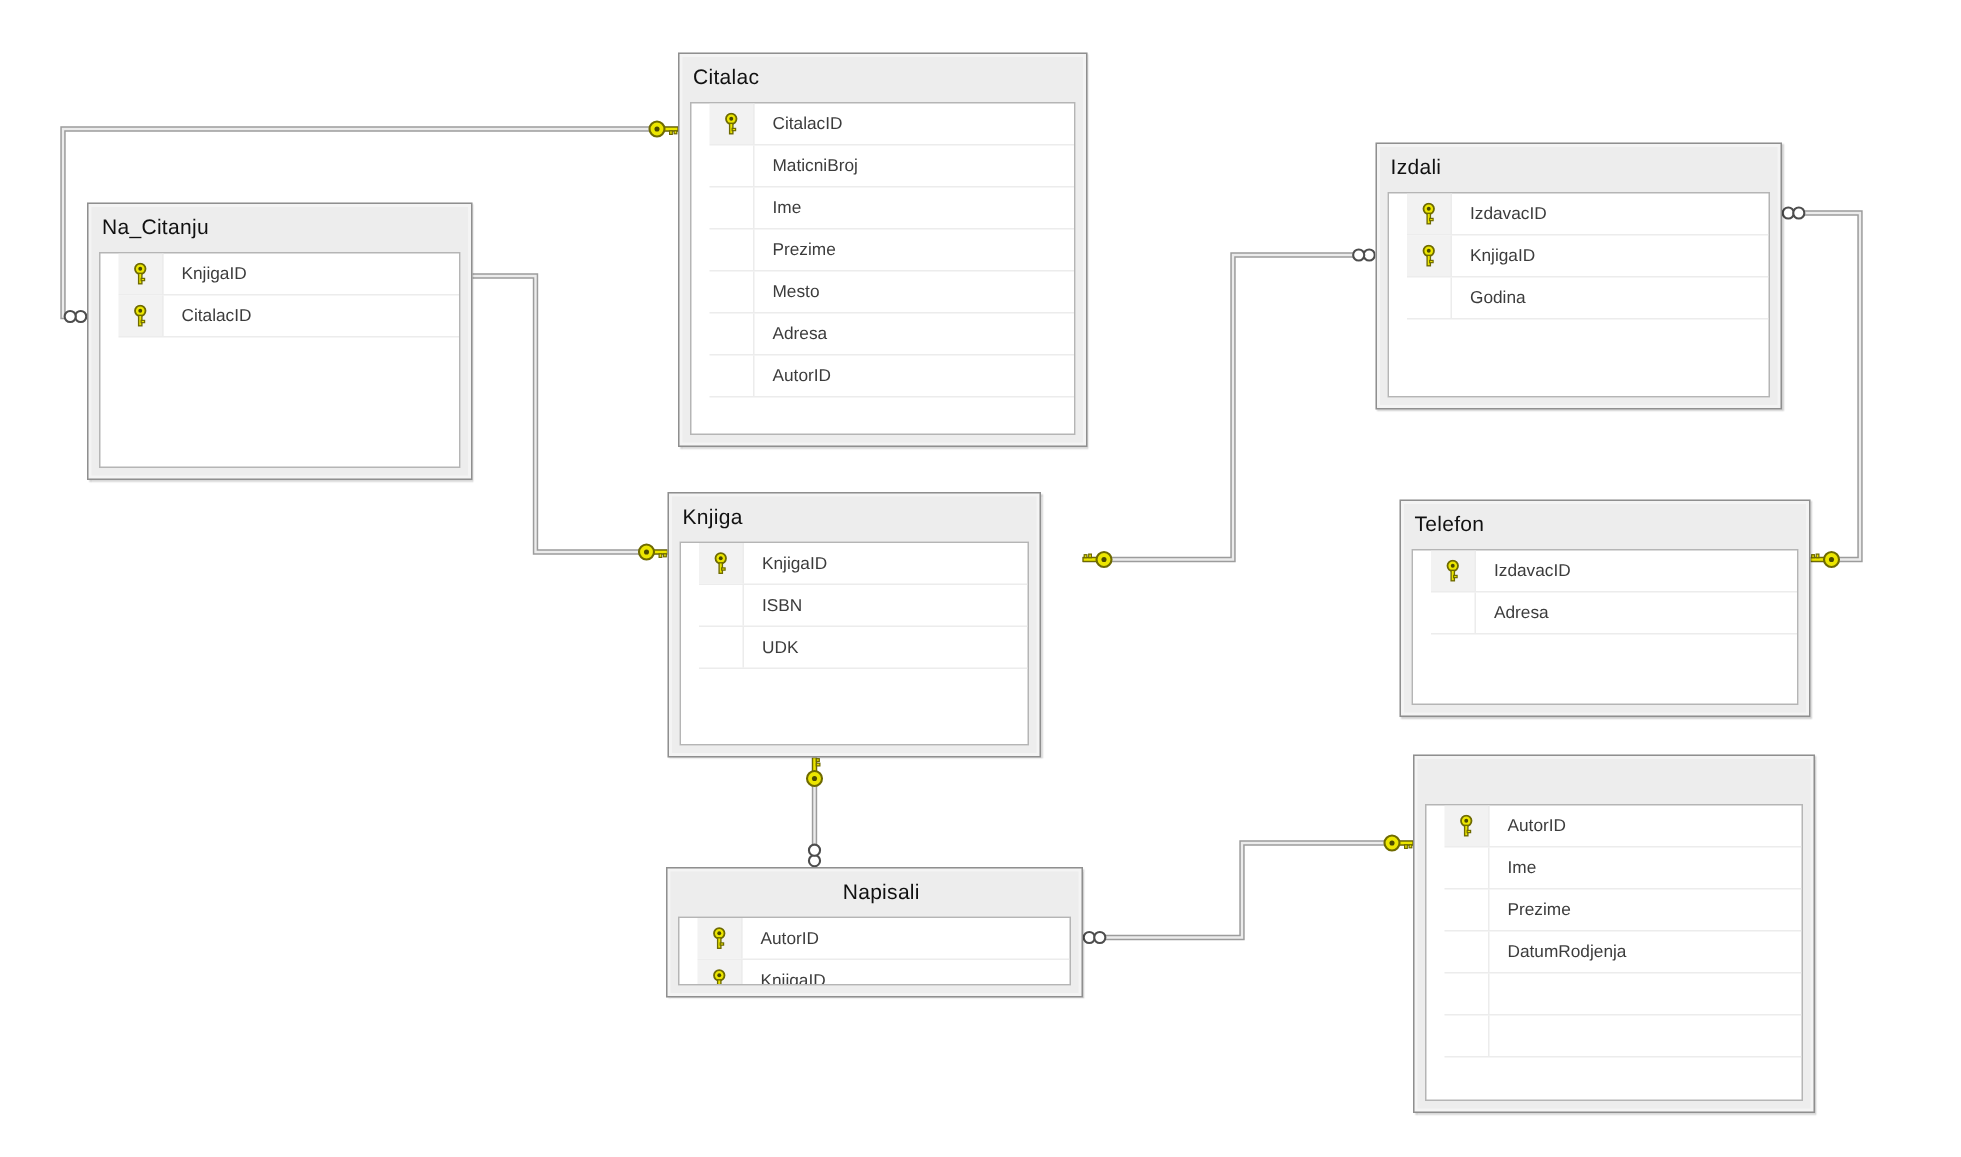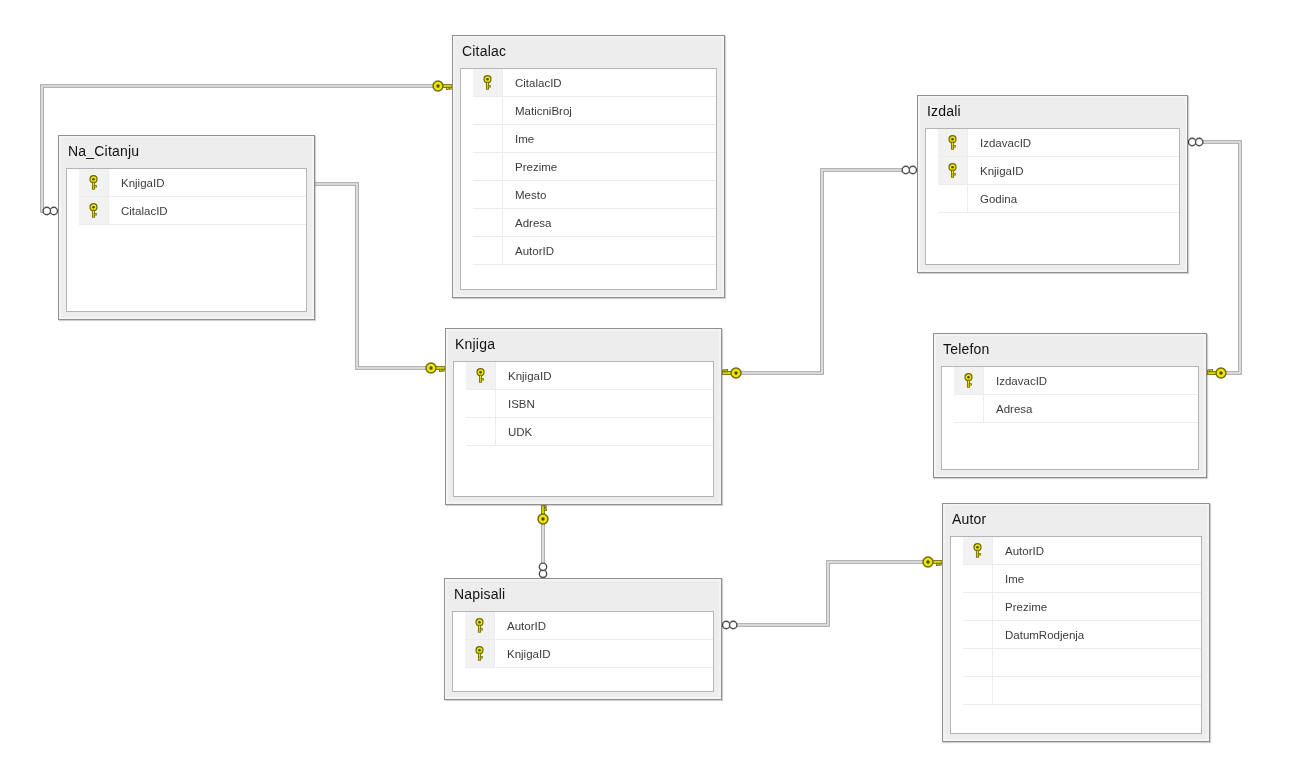--- a/index.html
+++ b/index.html
@@ -169,21 +169,21 @@
           </span>
         <span class="fname">KnjigaID</span>
       </div>
       <div class="t-row">
         <span class="keycell"></span>
         <span class="fname">Godina</span>
       </div>
     </div>
   </div>
 
-  <div class="tbl" style="left:445px;top:328px;width:277px;height:177px;">
+  <div class="tbl" style="left:445px;top:328px;width:249px;height:177px;">
     <div class="tbl-title">Knjiga</div>
     <div class="tbl-body">
       <div class="t-row">
         <span class="keycell haskey">
             <svg class="pk-key" viewBox="0 0 11 16">
               <use href="#pkkey"></use>
             </svg>
           </span>
         <span class="fname">KnjigaID</span>
       </div>
@@ -209,21 +209,21 @@
           </span>
         <span class="fname">IzdavacID</span>
       </div>
       <div class="t-row">
         <span class="keycell"></span>
         <span class="fname">Adresa</span>
       </div>
     </div>
   </div>
 
-  <div class="tbl" style="left:444px;top:578px;width:278px;height:122px;">
+  <div class="tbl" style="left:444px;top:578px;width:278px;height:87px;text-align:center;">
     <div class="tbl-title">Napisali</div>
     <div class="tbl-body">
       <div class="t-row">
         <span class="keycell haskey">
             <svg class="pk-key" viewBox="0 0 11 16">
               <use href="#pkkey"></use>
             </svg>
           </span>
         <span class="fname">AutorID</span>
       </div>
@@ -232,21 +232,20 @@
             <svg class="pk-key" viewBox="0 0 11 16">
               <use href="#pkkey"></use>
             </svg>
           </span>
         <span class="fname">KnjigaID</span>
       </div>
     </div>
   </div>
 
   <div class="tbl" style="left:942px;top:503px;width:268px;height:239px;">
-    <div class="tbl-title">Autor</div>
     <div class="tbl-body">
       <div class="t-row">
         <span class="keycell haskey">
             <svg class="pk-key" viewBox="0 0 11 16">
               <use href="#pkkey"></use>
             </svg>
           </span>
         <span class="fname">AutorID</span>
       </div>
       <div class="t-row">

